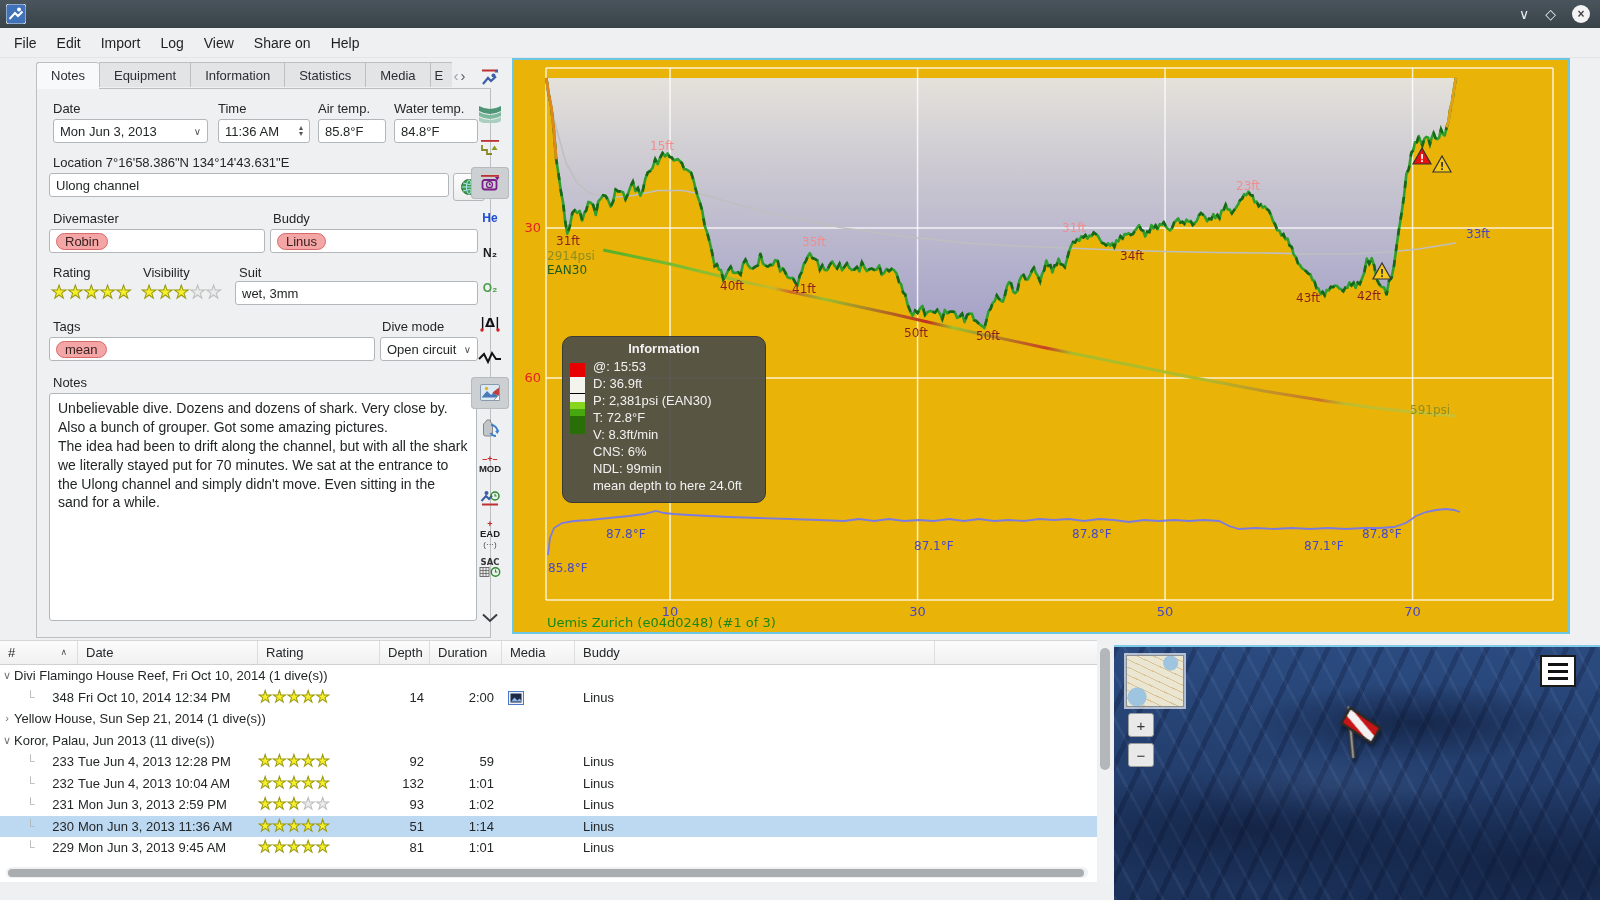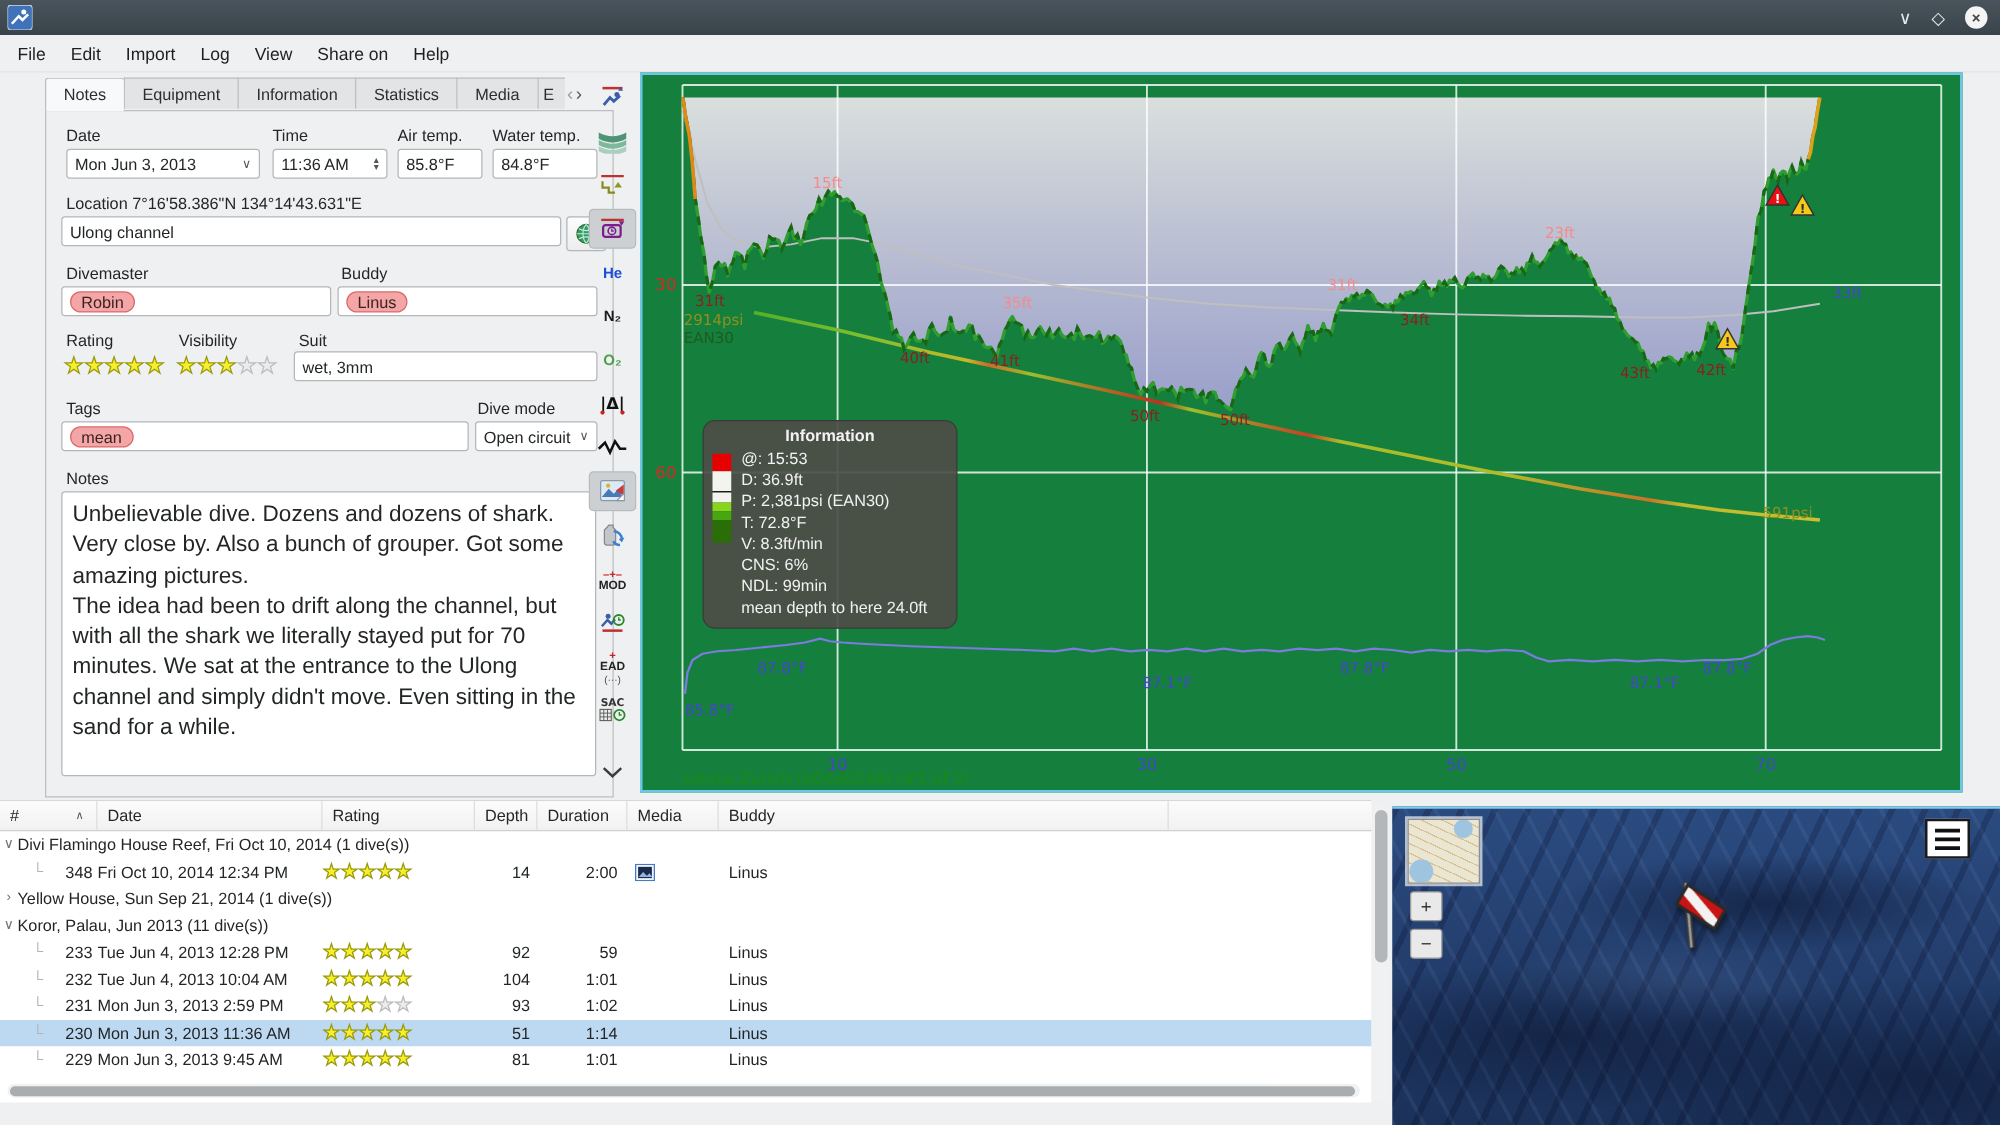--- a/index.html
+++ b/index.html
@@ -31,34 +31,34 @@
   .flabel{position:absolute;font-size:13px;color:#232627;}
   .field,.combo,.spin{position:absolute;height:24px;background:#fff;border:1px solid #b4b7b9;
     border-radius:3px;font-size:13px;color:#232627;display:flex;align-items:center;padding:0 6px;box-sizing:border-box;}
   .combo .arrow,.spin .arrows{margin-left:auto;color:#555;font-size:10px;}
   .spin .arrows{display:flex;flex-direction:column;line-height:6px;font-size:8px;}
   .chip{background:#f4a5a5;border:1px solid #d96a6a;border-radius:9px;padding:0px 8px;font-size:13px;color:#3a2222;}
   .starrow{position:absolute;display:flex;}
   .star{font-size:18px;color:#f6ef2a;-webkit-text-stroke:1px #9a9a10;line-height:18px;}
   .star.off{color:#ececec;-webkit-text-stroke:1px #bdbdbd;}
   #notes-area{position:absolute;left:12px;top:304px;width:428px;height:228px;background:#fff;
-    border:1px solid #b4b7b9;border-radius:3px;font-size:18px;color:#232627;padding:5px 8px;
+    border:1px solid #b4b7b9;border-radius:3px;font-size:14px;color:#232627;padding:5px 8px;
     white-space:pre-wrap;line-height:1.35;box-sizing:border-box;}
   .globebtn{position:absolute;width:30px;height:26px;background:linear-gradient(#fdfdfd,#eceded);
     border:1px solid #b4b7b9;border-radius:3px;display:flex;align-items:center;justify-content:center;}
   
   #vtoolbar{position:absolute;left:468px;top:62px;width:44px;height:572px;display:flex;
     flex-direction:column;align-items:center;gap:3px;}
   .tool{width:38px;height:32px;display:flex;align-items:center;justify-content:center;border-radius:4px;}
   .tool.selected{background:#cdd0d2;box-shadow:inset 0 0 0 1px #b8bbbd;}
   .tool .ttxt{font-size:12px;font-weight:bold;}
   .tool.spacer{margin-top:auto;}
   
   #chart-panel{position:absolute;left:512px;top:58px;width:1058px;height:576px;box-sizing:border-box;
-    border:2px solid #6cc7e6;background:#15803d;}
+    border:2px solid #6cc7e6;background:#eab308;}
   #profile-svg{position:absolute;left:0;top:0;}
   #infobox{position:absolute;left:48px;top:276px;width:204px;background:rgba(77,77,72,0.93);
     border:1px solid #3a3a36;border-radius:10px;color:#f2f2f2;font-size:13px;padding:4px 8px 8px 8px;box-sizing:border-box;}
   #infobox .ititle{text-align:center;font-weight:bold;margin-bottom:2px;}
   #infobox .irow{padding-left:22px;line-height:17px;white-space:nowrap;}
   #legendstrip{position:absolute;left:7px;top:26px;width:15px;}
   #legendstrip div{width:15px;}
   
   #divelist{position:absolute;left:0;top:640px;width:1097px;height:242px;background:#fff;
     border-top:1px solid #d5d7d8;box-sizing:border-box;font-size:13px;color:#232627;}
@@ -474,21 +474,21 @@
         <span class="c" style="width:73px;padding-left:6px"></span>
         <span class="c" style="width:360px;padding-left:8px">Linus</span>
       </div>
       <div class="dl-row">
         <span class="c" style="width:78px;display:flex">
           <span class="treecon">└</span>
           <span class="num" style="flex:1;padding-right:4px">232</span>
         </span>
         <span class="c" style="width:180px">Tue Jun 4, 2013 10:04 AM</span>
         <span class="c" style="width:122px"><span class="lstar">★</span><span class="lstar">★</span><span class="lstar">★</span><span class="lstar">★</span><span class="lstar">★</span></span>
-        <span class="c num" style="width:50px;padding-right:6px">104</span>
+        <span class="c num" style="width:50px;padding-right:6px">132</span>
         <span class="c num" style="width:72px;padding-right:8px">1:01</span>
         <span class="c" style="width:73px;padding-left:6px"></span>
         <span class="c" style="width:360px;padding-left:8px">Linus</span>
       </div>
       <div class="dl-row">
         <span class="c" style="width:78px;display:flex">
           <span class="treecon">└</span>
           <span class="num" style="flex:1;padding-right:4px">231</span>
         </span>
         <span class="c" style="width:180px">Mon Jun 3, 2013 2:59 PM</span>

